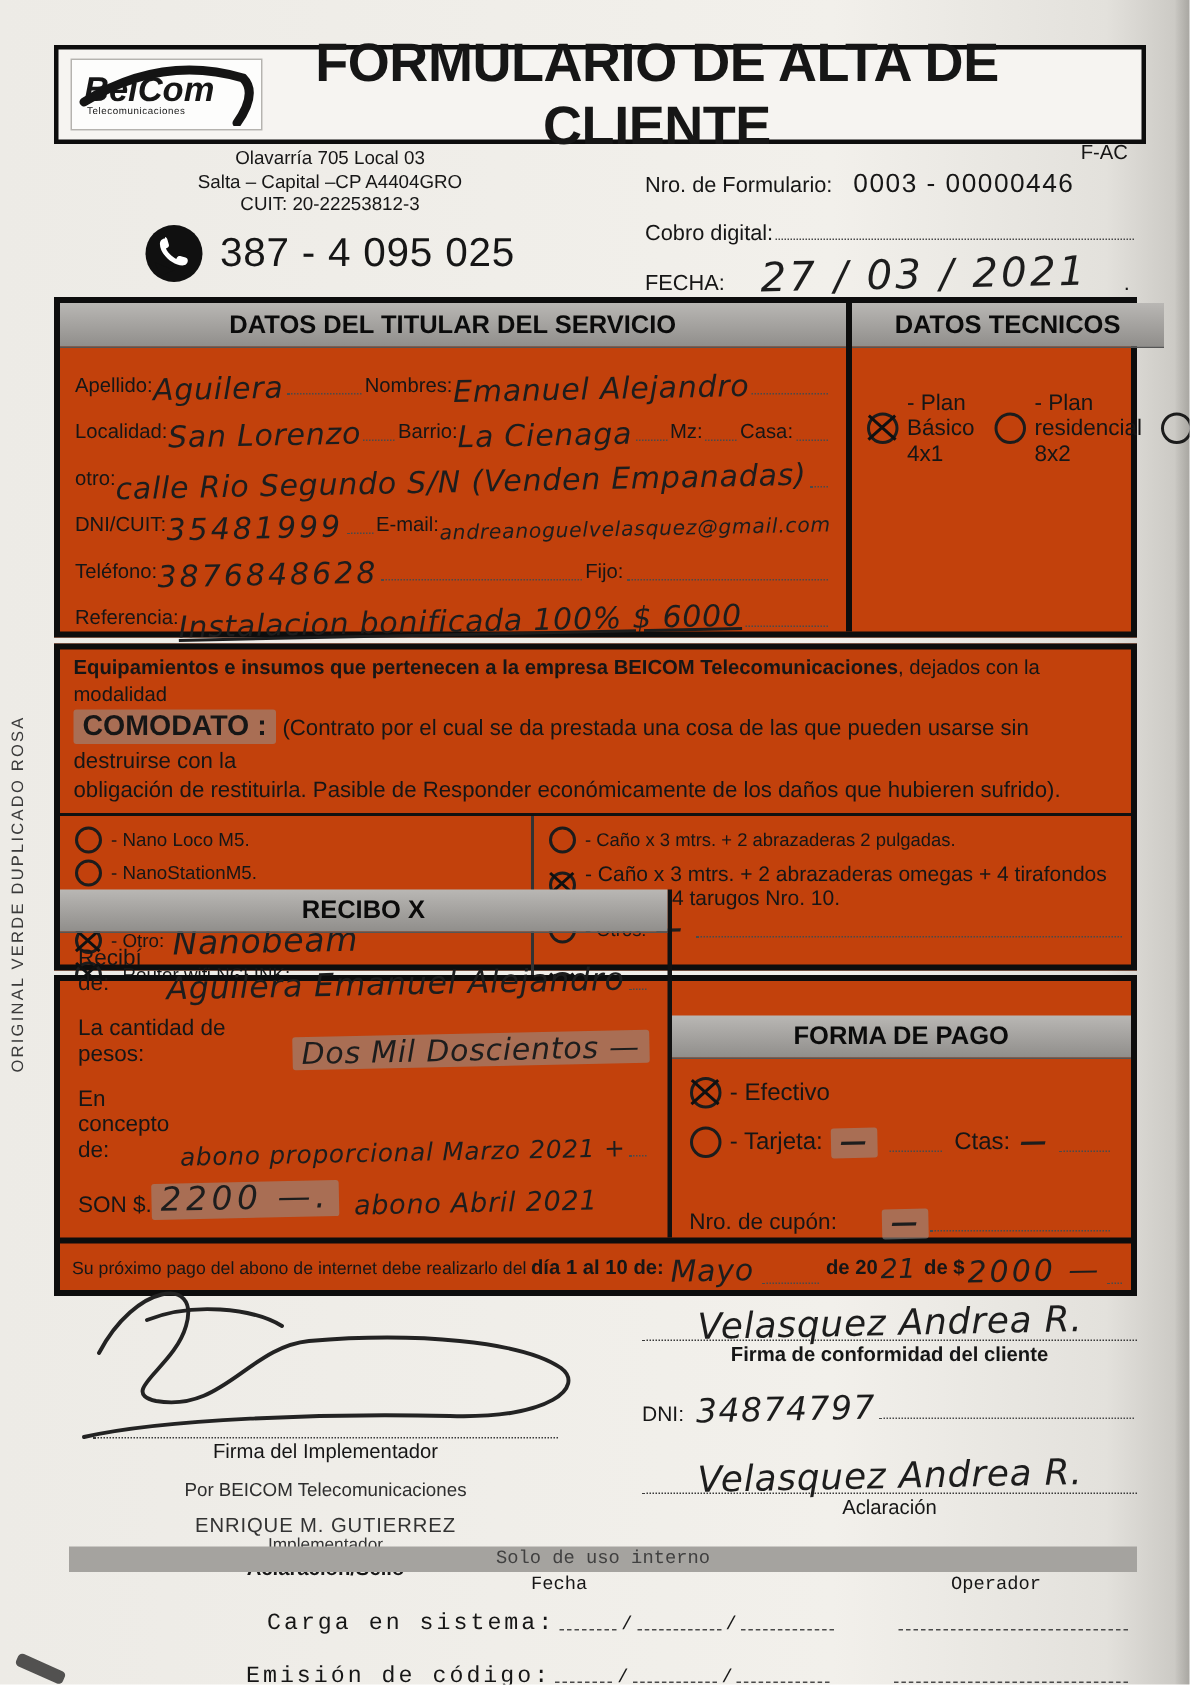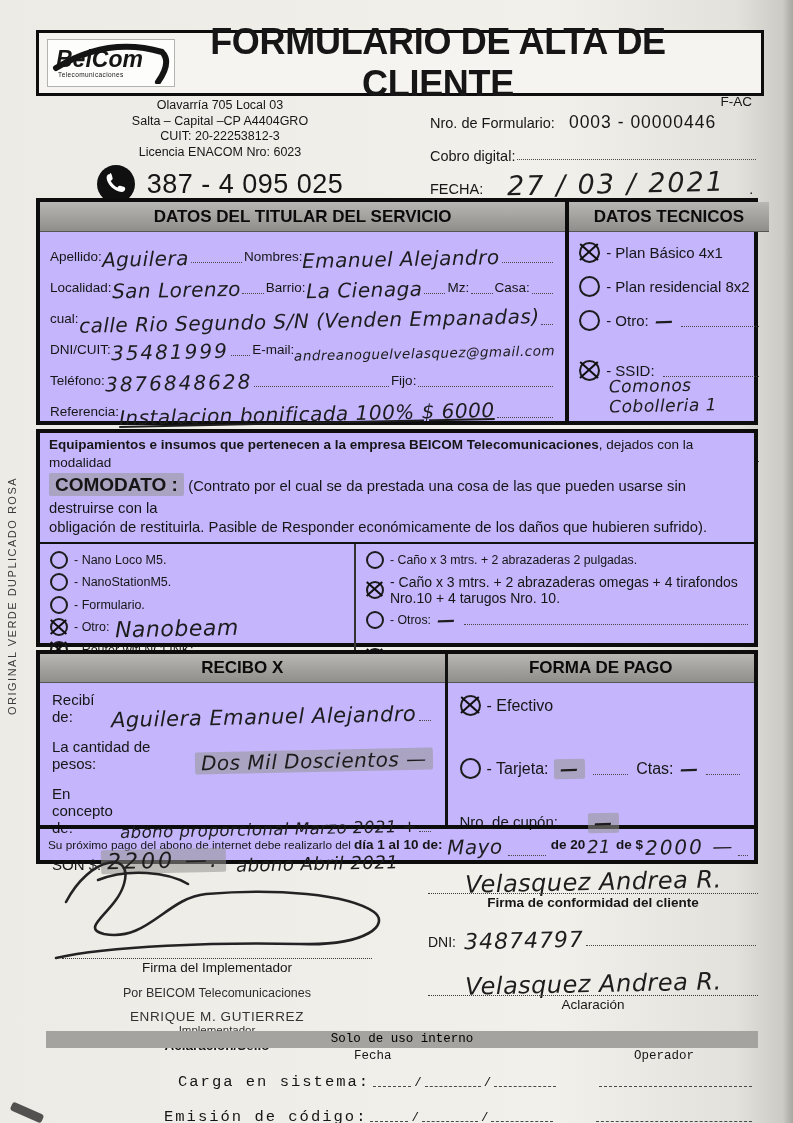--- a/index.html
+++ b/index.html
@@ -55,31 +55,31 @@
   .phone-num{font-size:27px;letter-spacing:.5px;}
   .info-right{flex:1;position:relative;padding-left:26px;font-size:14.5px;}
   .fac{position:absolute;right:6px;top:-2px;font-size:13.5px;}
   .nro-row{margin-top:16px;display:flex;align-items:baseline;gap:14px;}
   .nro-val{font-size:17.5px;letter-spacing:1px;}
   .cobro-row{margin-top:15px;display:flex;}
   .fecha-row{margin-top:6px;display:flex;align-items:flex-end;gap:24px;}
   .hw-date{font-size:27px;letter-spacing:2px;}
 
   
-  .box{position:absolute;left:36px;border:4px solid #0d0d0d;background:#c4b5fd;box-sizing:border-box;}
+  .box{position:absolute;left:36px;border:4px solid #0d0d0d;background:#c2410c;box-sizing:border-box;}
   .titular-box{top:198px;width:722px;height:227px;display:flex;}
   .t-left{flex:1;border-right:4px solid #0d0d0d;display:flex;flex-direction:column;}
   .t-right{width:208px;display:flex;flex-direction:column;}
   .t-left .bar,.t-right .bar{height:29px;line-height:29px;font-size:17px;}
   .fields{padding:4px 10px 0 10px;font-size:13.5px;}
   .fields .row{height:31px;}
   .fields .lab{white-space:nowrap;padding-bottom:3px;}
   .hw-f{font-size:20px;margin-bottom:-2px;}
   .hw-email{font-size:13.5px;margin-bottom:0;}
-  .opts{padding:10px 8px 0 10px;font-size:15px;display:flex;flex-direction:column;gap:13px;}
+  .opts{padding:10px 8px 0 10px;font-size:15px;display:flex;gap:13px;}
   .ssid-val{margin:-6px 0 -4px 30px;font-size:17px;line-height:20px;white-space:normal;}
   .hw-ip{font-size:18px;margin-bottom:-2px;}
 
   
   .comodato-box{top:429px;width:722px;height:218px;display:flex;flex-direction:column;}
   .c-title{font-size:20px;font-weight:bold;padding:2px 8px 1px;border-bottom:2.5px solid #111;}
   .c-intro{padding:3px 9px 4px;border-bottom:2.5px solid #111;line-height:1.32;}
   .c-intro .l1{font-size:13.5px;}
   .c-term{font-size:19px;font-weight:bold;}
   .c-def{font-size:14.8px;}
@@ -87,21 +87,21 @@
   .c-left{width:302px;padding:7px 2px 4px 10px;display:flex;flex-direction:column;gap:4.5px;font-size:12.5px;}
   .c-right{flex:1;border-left:2px solid #333;padding:7px 4px 4px 10px;display:flex;flex-direction:column;gap:5px;font-size:12.3px;}
   .c-opts .radio{width:14px;height:14px;border-width:2px;}
   .c-opts .radio.checked::before,.c-opts .radio.checked::after{left:-4px;top:5.5px;width:21px;height:2.2px;}
   .hw-dash{font-weight:bold;font-size:18px;margin-bottom:-1px;}
   .hw-nano{font-size:22px;margin-bottom:-4px;}
   .gap-top{margin-top:14px;}
 
   
   .recibo-box{top:650px;width:722px;height:214px;display:flex;flex-direction:column;}
-  .r-main{flex:1;display:flex;min-height:0;}
+  .r-main{flex:1;display:flex;min-height:0;align-items:flex-end;}
   .r-left{flex:1.32;border-right:3px solid #111;display:flex;flex-direction:column;}
   .r-right{flex:1;display:flex;flex-direction:column;}
   .r-left .bar,.r-right .bar{height:28px;line-height:28px;font-size:17px;}
   .r-fields{padding:8px 12px 0;font-size:15px;}
   .r-fields .row{margin-bottom:13px;}
   .hw-r1{font-size:21px;margin-bottom:-3px;}
   .hw-r2{font-size:20px;}
   .hw-r3{font-size:16.5px;margin-bottom:-2px;}
   .hw-son{font-size:22px;}
   .hw-son2{font-size:18px;margin-left:10px;}
@@ -127,21 +127,21 @@
   .sig-right{position:absolute;left:392px;top:4px;width:330px;text-align:center;}
   .hw-sig{font-size:24px;display:inline-block;margin-bottom:-4px;}
   .sig-line2{border-bottom:1.5px dotted #3a3a3a;}
   .dni-row{display:flex;align-items:flex-end;margin-top:20px;text-align:left;font-size:14px;}
   .hw-dni{font-size:22px;margin-bottom:-2px;letter-spacing:1px;}
   .sig-r2{margin-top:22px;}
 
   
   .internal{position:absolute;top:1031px;left:46px;width:712px;
     font-family:"Liberation Mono",monospace;font-size:12.5px;}
-  .int-bar{background:#a5a39f;height:17px;line-height:17px;text-align:center;color:#000000;}
+  .int-bar{background:#a5a39f;height:17px;line-height:17px;text-align:center;color:#404040;}
   .int-cols{position:relative;height:16px;}
   .int-fecha{position:absolute;left:308px;top:1px;}
   .int-oper{position:absolute;left:588px;top:1px;}
   .int-row{display:flex;align-items:flex-end;margin-top:9px;}
   .int-row .lab{font-size:15.5px;letter-spacing:2px;}
   .int-row.r1 .lab{margin-left:132px;}
   .int-row.r2 .lab{margin-left:118px;margin-top:8px;}
   .dseg{border-bottom:1.5px dashed #4a4a4a;height:1px;display:inline-block;margin:0 3px 4px;}
   .slash{padding-bottom:1px;}
   .oper-line{border-bottom:1.5px dashed #4a4a4a;height:1px;flex:1;margin:0 6px 4px 40px;}
@@ -162,21 +162,20 @@
     <span class="logo-sub">Telecomunicaciones</span>
   </div>
   <div class="form-title">FORMULARIO DE ALTA DE CLIENTE</div>
 </div>
 
 <div class="info">
   <div class="info-left">
     <div class="addr">Olavarría 705 Local 03</div>
     <div class="addr">Salta – Capital –CP A4404GRO</div>
     <div class="addr">CUIT: 20-22253812-3</div>
-    <div class="addr">Licencia ENACOM Nro: 6023</div>
     <div class="phone-row">
       <span class="phone-ico">
         <svg width="38" height="38" viewBox="0 0 38 38">
           <path d="M13 9c-2 0-3.4 1.5-3.4 3.6 0 6.5 8.3 14.4 15 14.4 2.2 0 3.6-1.4 3.6-3.3 0-.9-.6-1.8-1.5-2l-3.6-1c-.8-.2-1.7.2-2.1 1l-.5.9c-2.6-1.2-5.7-4.2-6.9-6.9l1-.5c.8-.4 1.2-1.3 1-2.1l-1-3.5c-.2-.9-1-1.6-1.6-1.6z" fill="#fff"></path>
         </svg>
       </span>
       <span class="phone-num">387 - 4 095 025</span>
     </div>
   </div>
   <div class="info-right">
@@ -215,21 +214,21 @@
         <span class="dots"></span>
         <span class="lab">Barrio:</span>
         <span class="hw hw-f">La Cienaga</span>
         <span class="dots"></span>
         <span class="lab">Mz:</span>
         <span class="dots" style="max-width:48px"></span>
         <span class="lab">Casa:</span>
         <span class="dots" style="max-width:56px"></span>
       </div>
       <div class="row">
-        <span class="lab">cual:</span>
+        <span class="lab">otro:</span>
         <span class="hw hw-f">calle Rio Segundo S/N (Venden Empanadas)</span>
         <span class="dots"></span>
       </div>
       <div class="row">
         <span class="lab">DNI/CUIT:</span>
         <span class="hw hw-f" style="letter-spacing:2px">35481999</span>
         <span class="dots"></span>
         <span class="lab">E-mail:</span>
         <span class="hw hw-email">andreanoguelvelasquez@gmail.com</span>
       </div>
@@ -390,21 +389,21 @@
         </div>
       </div>
     </div>
     <div class="r-right">
       <div class="bar">FORMA DE PAGO</div>
       <div class="fp">
         <div class="opt">
           <span class="radio checked"></span>
           <span>- Efectivo</span>
         </div>
-        <div class="opt" style="margin-top:42px">
+        <div class="opt" style="margin-top:12px">
           <span class="radio"></span>
           <span>- Tarjeta:</span>
           <span class="hw hw-dash hl">—</span>
           <span class="dots"></span>
           <span>Ctas:</span>
           <span class="hw hw-dash">—</span>
           <span class="dots" style="max-width:34px"></span>
         </div>
         <div class="fp-cupon">
           <span>Nro. de cupón:</span>

